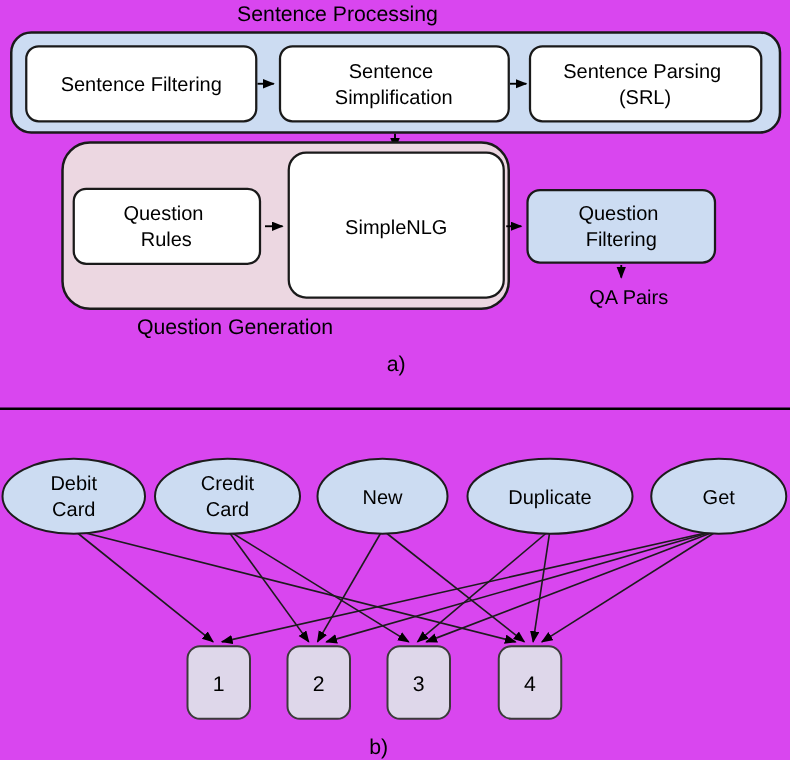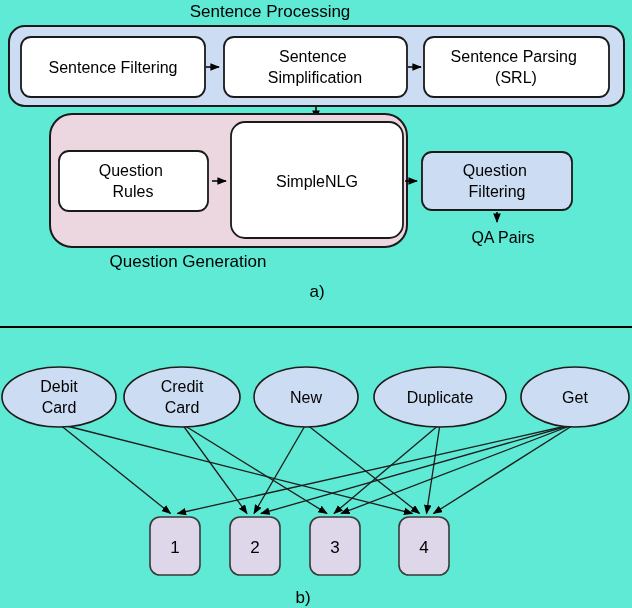--- a/index.html
+++ b/index.html
@@ -1,16 +1,16 @@
 <!DOCTYPE html>
 <html><head>
 <meta charset="utf-8">
 <style>
   html,body { margin:0; padding:0; background:#ffffff; }
-  .canvas { position:relative; width:632px; height:608px; background:#5eead4; overflow:hidden; }
+  .canvas { position:relative; width:632px; height:608px; background:#d946ef; overflow:hidden; }
   svg { display:block; }
   svg text {
     font-family: "Liberation Sans", "DejaVu Sans", sans-serif;
     fill:#000000;
   }
   .lbl       { font-size:16px; }
   .lbl-big   { font-size:17px; }
   .caption   { font-size:17px; }
   .node-lbl  { font-size:16px; }
   .num-lbl   { font-size:17px; }

